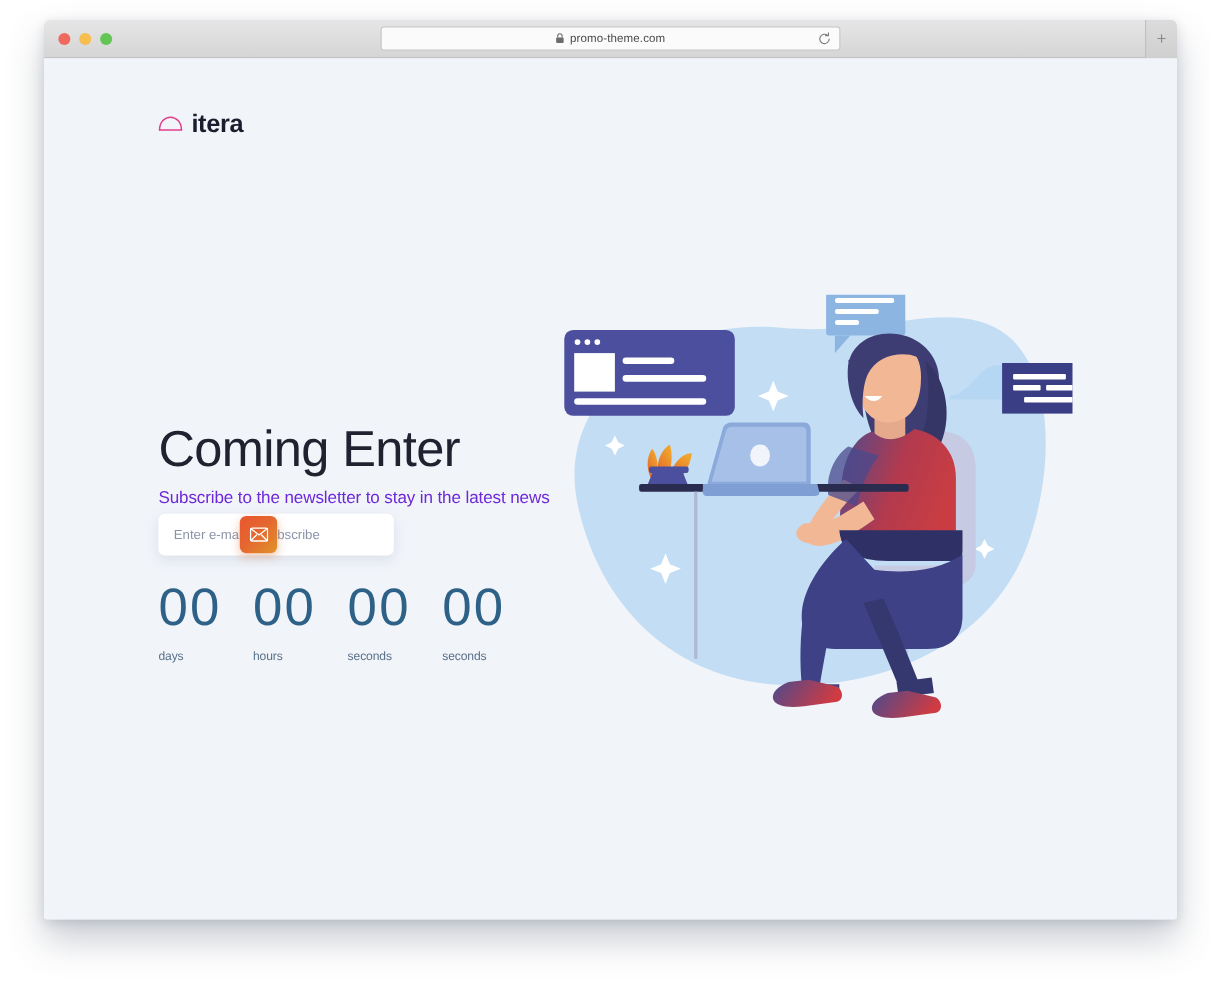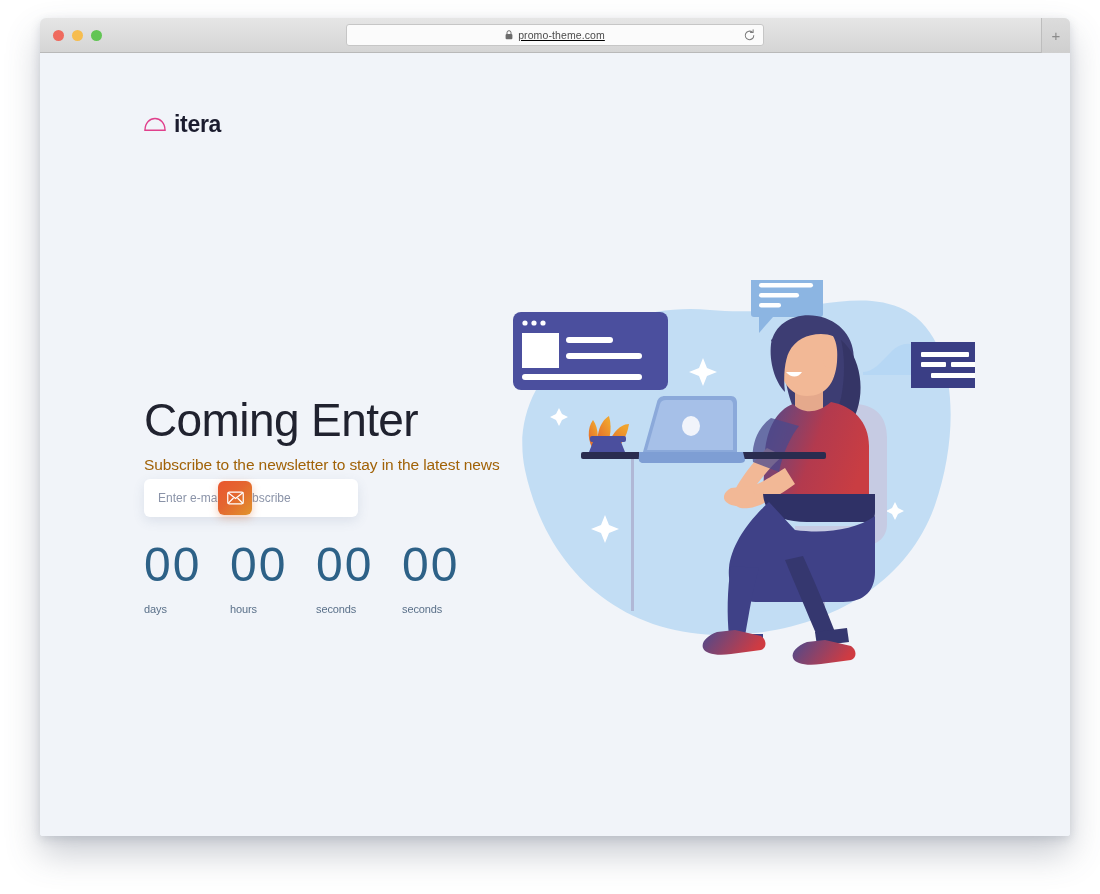--- a/index.html
+++ b/index.html
@@ -51,21 +51,20 @@
     transform: translateX(-50%);
     top: 6px;
     width: 418px;
     height: 22px;
     background: #fbfbfb;
     border: 1px solid #c6c6c6;
     border-radius: 3px;
     display: flex;
     align-items: center;
     justify-content: center;
-    text-decoration: underline;
   }
   .url-inner { display: flex; align-items: center; gap: 5px; }
   .lock-icon { display: block; }
   .url-text {
     font-size: 10.5px;
     color: #4b4b4b;
     letter-spacing: 0.1px;
   }
   .reload-icon {
     position: absolute;
@@ -89,21 +88,20 @@
     line-height: 1;
   }
 
   
   .viewport {
     position: relative;
     width: 100%;
     height: 783px;
     background: #f1f4f9;
     overflow: hidden;
-    margin-top: 12px;
   }
 
   
   .site-logo {
     position: absolute;
     left: 104px;
     top: 46px;
     display: flex;
     align-items: center;
     gap: 8px;
@@ -136,21 +134,21 @@
     font-size: 46px;
     font-weight: 300;
     color: #20222f;
     letter-spacing: -0.6px;
     line-height: 1.12;
   }
   .subline {
     margin-top: 9px;
     font-size: 15.5px;
     font-weight: 400;
-    color: #a16207;
+    color: #6d28d9;
     letter-spacing: -0.1px;
     white-space: nowrap;
   }
 
   
   .subscribe-form {
     position: absolute;
     left: 104px;
     top: 414px;
     width: 214px;

